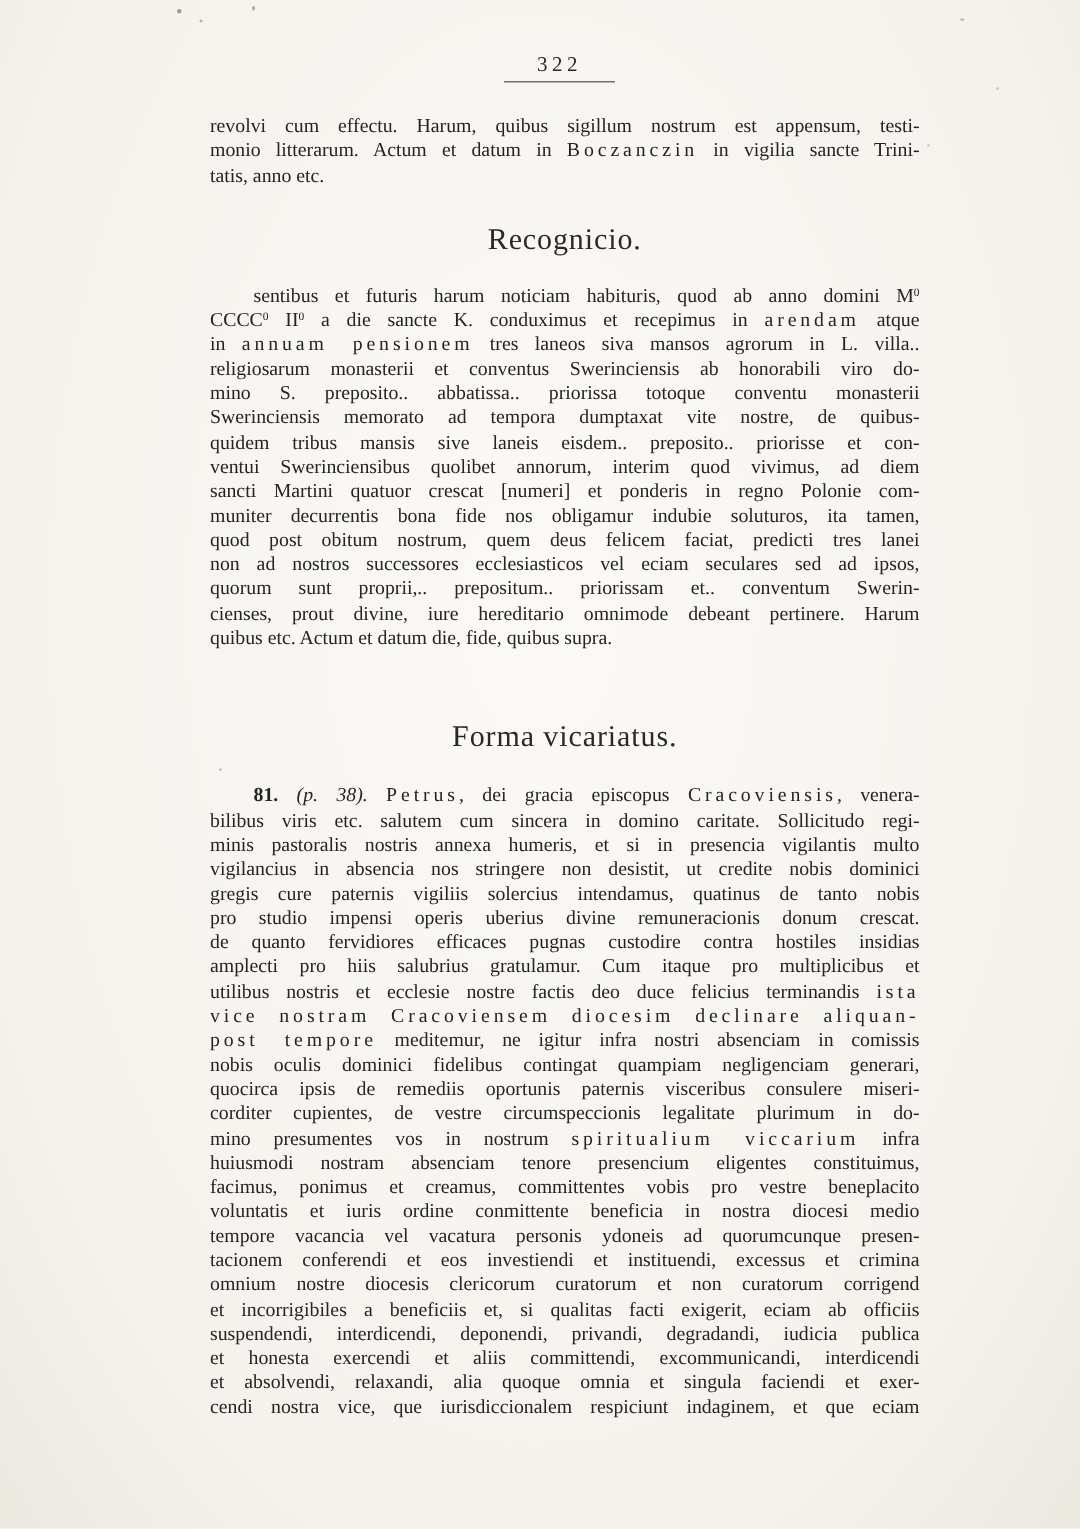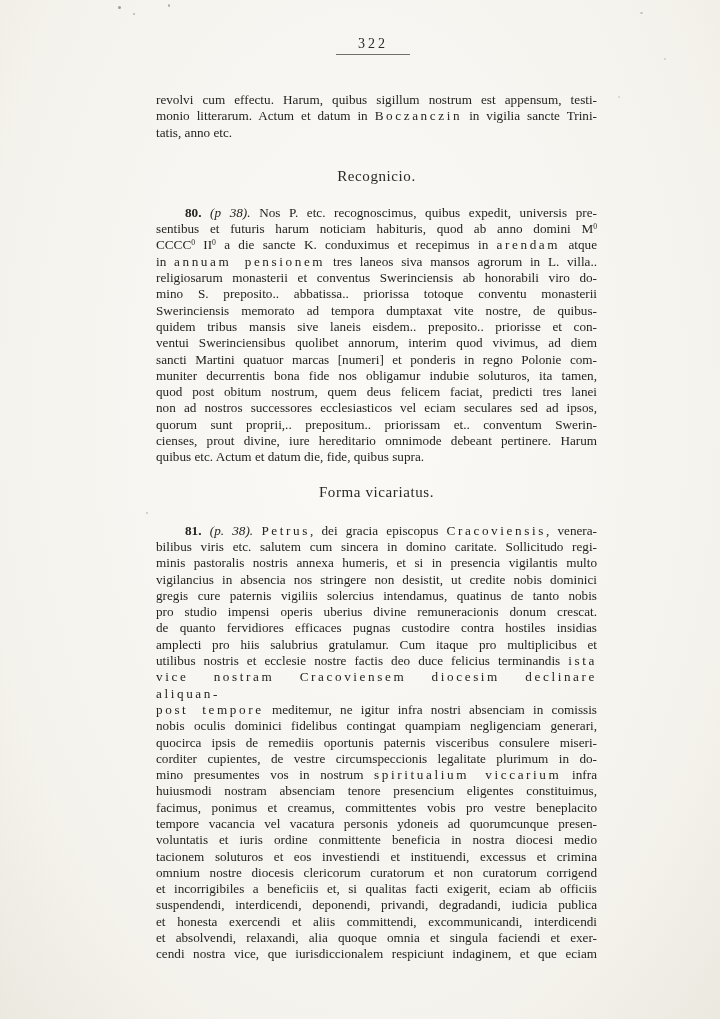--- a/index.html
+++ b/index.html
@@ -25,27 +25,27 @@
     padding: 0 22px 2px 22px;
     border-bottom: 1px solid rgba(70,66,58,0.75);
     color: #2b2925;
   }
   .text-block {
     position: absolute; top: 76px; left: 140px; width: 473px;
     font-size: 13.2px; line-height: 16.3px;
   }
   .heading {
     text-align: center;
-    font-size: 15px; line-height: 20px;
+    font-size: 20px; line-height: 20px;
     letter-spacing: 0.6px;
     color: #2b2925;
   }
   .heading.h1 { margin-top: 25px; margin-bottom: 19px; }
-  .heading.h2 { margin-top: 16px; margin-bottom: 21px; }
-  .para { margin: 16px; }
+  .heading.h2 { margin-top: 48px; margin-bottom: 21px; }
+  .para { margin: 0; }
   .line { text-align: justify; text-align-last: justify; white-space: normal; }
   .line.last { text-align-last: left; }
   .para.indent .line:first-child { text-indent: 29px; }
   .b { font-weight: bold; }
   .i { font-style: italic; }
   .sp { letter-spacing: 2.6px; word-spacing: 3px; }
   sup.sup { font-size: 0.58em; line-height: 0; vertical-align: 4px; }
 </style>
 </head>
 <body>
@@ -65,30 +65,29 @@
 </div>
 
 <div class="text-block" id="content">
     <div class="para">
       <div class="line">revolvi cum effectu.  Harum, quibus sigillum nostrum est appensum, testi-</div>
       <div class="line">monio litterarum.  Actum et datum in <span class="sp">Boczanczin</span> in vigilia sancte Trini-</div>
       <div class="line last">tatis, anno etc.</div>
     </div>
     <div class="heading h1">Recognicio.</div>
     <div class="para indent">
-      <div class="line"><span class="b">80.</span> <span class="i">(p  38).</span> Nos P. etc. recognoscimus, quibus expedit, universis pre-</div>
       <div class="line">sentibus et futuris harum noticiam habituris, quod ab anno domini M<sup class="sup">0</sup></div>
       <div class="line">CCCC<sup class="sup">0</sup> II<sup class="sup">0</sup> a die sancte K. conduximus et recepimus in <span class="sp">arendam</span> atque</div>
       <div class="line">in <span class="sp">annuam pensionem</span> tres laneos siva mansos agrorum in L. villa..</div>
       <div class="line">religiosarum monasterii et conventus Swerinciensis ab honorabili viro do-</div>
       <div class="line">mino S. preposito..  abbatissa..  priorissa totoque conventu monasterii</div>
       <div class="line">Swerinciensis memorato ad tempora dumptaxat vite nostre, de quibus-</div>
       <div class="line">quidem tribus mansis sive laneis eisdem..  preposito..  priorisse et con-</div>
       <div class="line">ventui Swerinciensibus quolibet annorum, interim quod vivimus, ad diem</div>
-      <div class="line">sancti Martini quatuor marcas [numeri] et ponderis in regno Polonie com-</div>
+      <div class="line">sancti Martini quatuor crescat [numeri] et ponderis in regno Polonie com-</div>
       <div class="line">muniter decurrentis bona fide nos obligamur indubie soluturos, ita tamen,</div>
       <div class="line">quod post obitum nostrum, quem deus felicem faciat, predicti tres lanei</div>
       <div class="line">non ad nostros successores ecclesiasticos vel eciam seculares sed ad ipsos,</div>
       <div class="line">quorum sunt proprii,..  prepositum..  priorissam et..  conventum Swerin-</div>
       <div class="line">cienses, prout divine, iure hereditario omnimode debeant pertinere.  Harum</div>
       <div class="line last">quibus etc. Actum et datum die, fide, quibus supra.</div>
     </div>
     <div class="heading h2">Forma vicariatus.</div>
     <div class="para indent">
       <div class="line"><span class="b">81.</span> <span class="i">(p. 38).</span> <span class="sp">Petrus</span>, dei gracia episcopus <span class="sp">Cracoviensis</span>, venera-</div>
@@ -101,23 +100,23 @@
       <div class="line">amplecti pro hiis salubrius gratulamur.  Cum itaque pro multiplicibus et</div>
       <div class="line">utilibus nostris et ecclesie nostre factis deo duce felicius terminandis <span class="sp">ista</span></div>
       <div class="line"><span class="sp">vice nostram Cracoviensem diocesim declinare aliquan-</span></div>
       <div class="line"><span class="sp">post tempore</span> meditemur, ne igitur infra nostri absenciam in comissis</div>
       <div class="line">nobis oculis dominici fidelibus contingat quampiam negligenciam generari,</div>
       <div class="line">quocirca ipsis de remediis oportunis paternis visceribus consulere miseri-</div>
       <div class="line">corditer cupientes, de vestre circumspeccionis legalitate plurimum in do-</div>
       <div class="line">mino presumentes vos in nostrum <span class="sp">spiritualium viccarium</span> infra</div>
       <div class="line">huiusmodi nostram absenciam tenore presencium eligentes constituimus,</div>
       <div class="line">facimus, ponimus et creamus, committentes vobis pro vestre beneplacito</div>
+      <div class="line">voluntatis et iuris ordine conmittente beneficia in nostra diocesi medio</div>
       <div class="line">tempore vacancia vel vacatura personis ydoneis ad quorumcunque presen-</div>
-      <div class="line">voluntatis et iuris ordine conmittente beneficia in nostra diocesi medio</div>
-      <div class="line">tacionem soluturos et eos investiendi et instituendi, excessus et crimina</div>
+      <div class="line">tacionem conferendi et eos investiendi et instituendi, excessus et crimina</div>
       <div class="line">omnium nostre diocesis clericorum curatorum et non curatorum corrigend</div>
       <div class="line">et incorrigibiles a beneficiis et, si qualitas facti exigerit, eciam ab officiis</div>
       <div class="line">suspendendi, interdicendi, deponendi, privandi, degradandi, iudicia publica</div>
       <div class="line">et honesta exercendi et aliis committendi, excommunicandi, interdicendi</div>
       <div class="line">et absolvendi, relaxandi, alia quoque omnia et singula faciendi et exer-</div>
       <div class="line">cendi nostra vice, que iurisdiccionalem respiciunt indaginem, et que eciam</div>
     </div>
   </div>
 
 </body></html>

